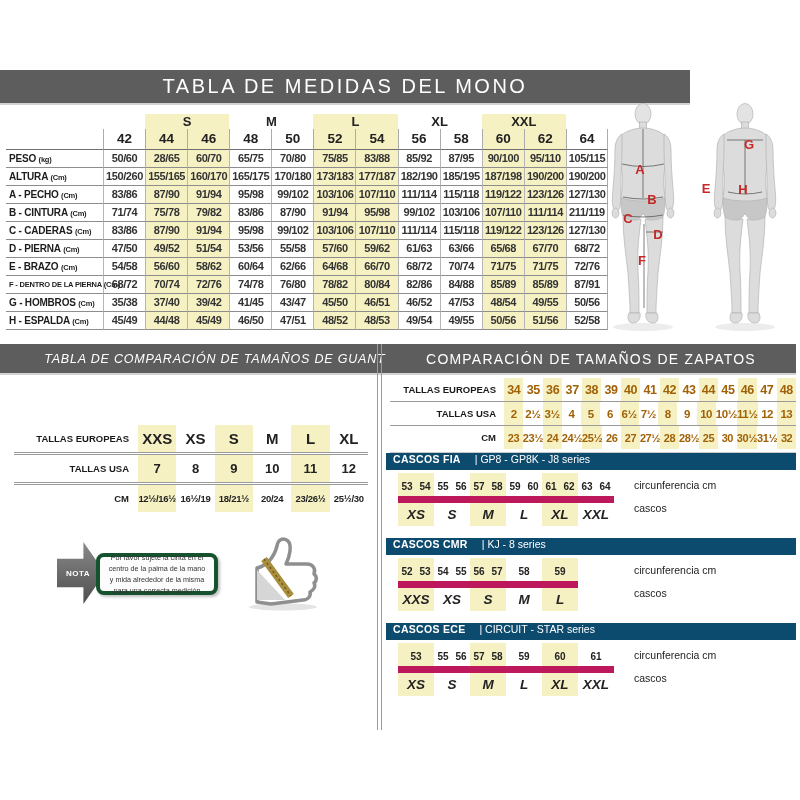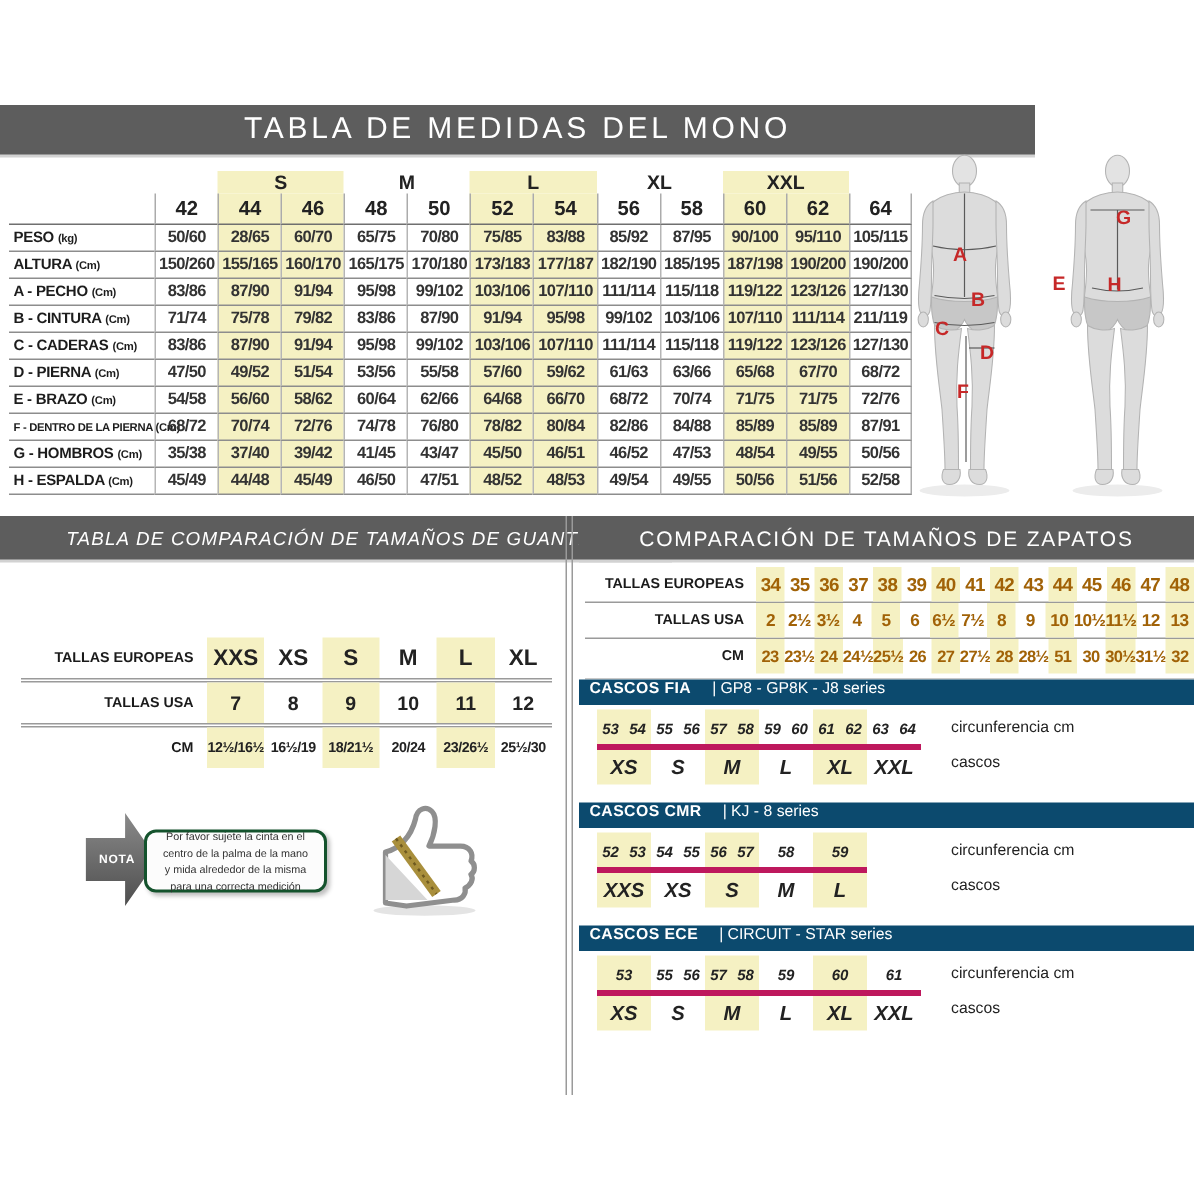--- a/index.html
+++ b/index.html
@@ -47,21 +47,21 @@
   .grow.r2 .cell{font-size:9.5px;letter-spacing:-.3px;}
 
   
   .nota-group{position:absolute;left:50px;top:528px;width:295px;height:95px;}
   .nota-arrow{position:absolute;left:7px;top:14px;width:48px;height:62px;
               background:linear-gradient(180deg,#8a8a8a,#4e4e4e);
               clip-path:polygon(0 27%,55% 27%,55% 0,100% 50%,55% 100%,55% 73%,0 73%);}
   .nota-word{position:absolute;left:9px;top:50%;transform:translateY(-50%);color:#fff;
              font-size:8px;font-weight:bold;letter-spacing:.5px;width:55%;text-align:left;}
   .nota-box{position:absolute;left:46px;top:25px;width:122px;height:42px;background:#fcfcfc;
-            border:2px solid #14532d;border-radius:8px;box-shadow:2px 2px 3px rgba(0,0,0,.25);
+            border:4px solid #14532d;border-radius:8px;box-shadow:2px 2px 3px rgba(0,0,0,.25);
             font-size:7.2px;line-height:1.55;color:#333;padding:5px 8px;box-sizing:border-box;
             display:flex;align-items:center;text-align:center;z-index:1;}
   .thumb{position:absolute;left:183px;top:2px;}
 
   
   .divider-v{position:absolute;left:377px;top:344px;width:3px;height:386px;
              border-left:1px solid #9a9a9a;border-right:1px solid #9a9a9a;}
 
   
   .right-panel{position:absolute;left:386px;top:344px;width:410px;}
@@ -76,21 +76,21 @@
   .srow.r2 .cell{font-size:11px;}
 
   .series-bar{height:17px;background:#0c4a6e;color:#fff;display:flex;align-items:flex-start;
               padding-left:7px;font-size:10.5px;}
   .series-bar .hname{font-weight:bold;letter-spacing:.3px;}
   .series-bar .hseries{margin-left:14px;font-weight:normal;}
   .helmet-block{position:relative;padding:7px 0 12px 12px;}
   .htable{position:relative;}
   .hl-layer{position:absolute;left:0;top:-4px;bottom:0;right:0;z-index:0;}
   .hl-layer .blk{position:absolute;top:0;bottom:0;background:#f5f1c3;}
-  .hnums{position:relative;z-index:1;display:flex;height:19px;border-bottom:4px solid #be185d;font-style:italic;}
+  .hnums{position:relative;z-index:1;display:flex;height:19px;border-bottom:7px solid #be185d;}
   .hsizes{position:relative;z-index:1;display:flex;height:23px;}
   .hgroup{width:36px;display:flex;align-items:center;}
   .hgroup.two{justify-content:space-around;}
   .hgroup.one{justify-content:center;}
   .hnum{font-size:10px;font-weight:bold;color:#222;}
   .hsize{width:36px;text-align:center;font-size:13.5px;font-weight:bold;font-style:italic;
          color:#222;display:flex;align-items:center;justify-content:center;}
   .hlabel{position:absolute;left:248px;font-size:10.5px;color:#222;white-space:nowrap;}
   .hlabel.circ{top:9px;}
   .hlabel.casc{top:32px;}
@@ -405,21 +405,21 @@
           <div class="cell hl">23</div>
           <div class="cell">23½</div>
           <div class="cell hl">24</div>
           <div class="cell">24½</div>
           <div class="cell hl">25½</div>
           <div class="cell">26</div>
           <div class="cell hl">27</div>
           <div class="cell">27½</div>
           <div class="cell hl">28</div>
           <div class="cell">28½</div>
-          <div class="cell hl">51</div>
+          <div class="cell hl">25</div>
           <div class="cell">30</div>
           <div class="cell hl">30½</div>
           <div class="cell">31½</div>
           <div class="cell hl">32</div>
         </div>
       </div>
 
 
     <div>
       <div class="series-bar">

